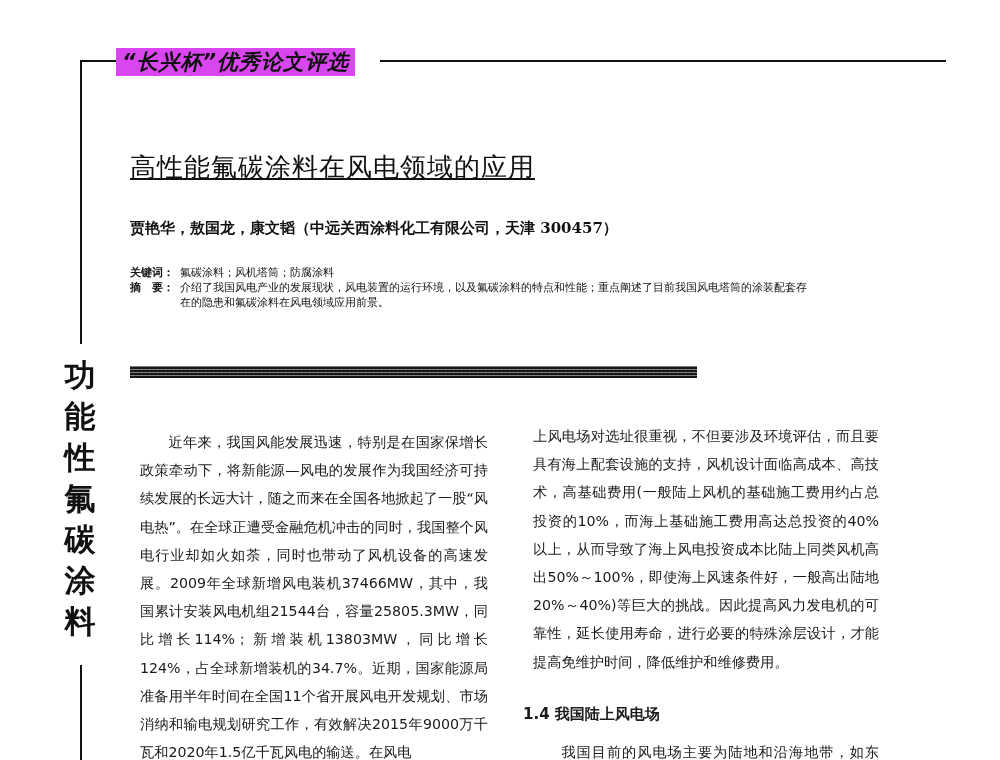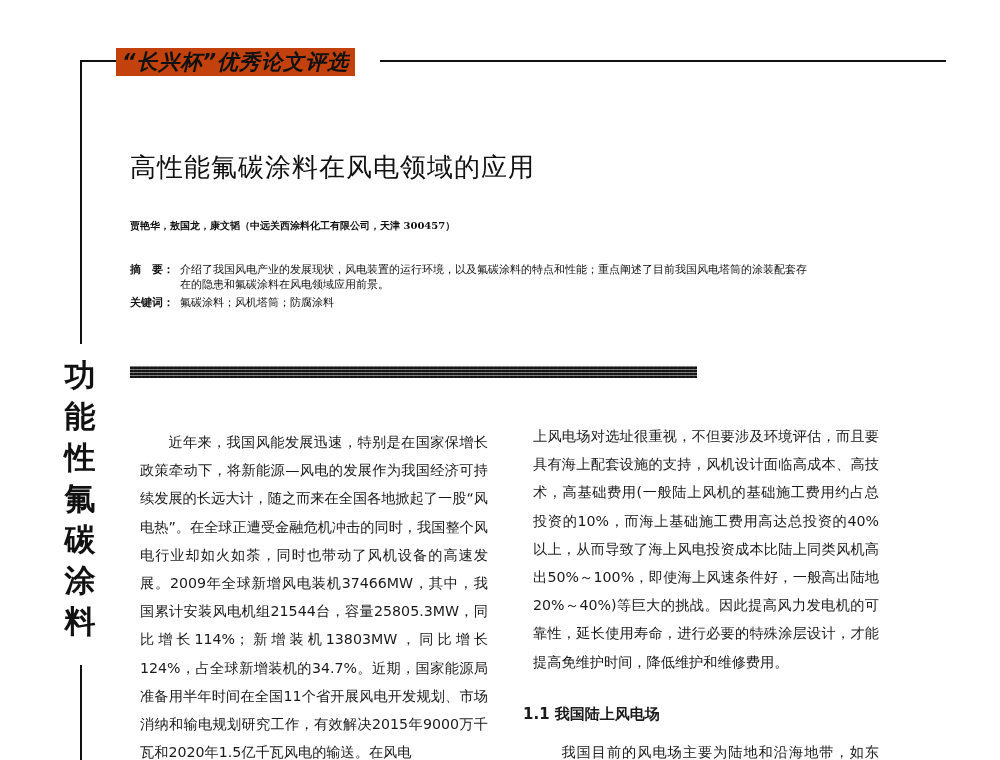--- a/index.html
+++ b/index.html
@@ -8,31 +8,31 @@
       background: #ffffff; color: #111;
       font-family: "DejaVu Sans", sans-serif;
     }
     
     .vline { position: absolute; width: 2px; background: #111; }
     .hline { position: absolute; height: 2px; background: #111; }
 
     .header-text {
       position: absolute; left: 116px; top: 48px;
       font-size: 21px; font-weight: bold; font-style: italic;
-      letter-spacing: 1px; background: #c2410c; padding: 0 6px;
+      letter-spacing: 1px; background: #d946ef; padding: 0 6px;
       white-space: nowrap;
     }
     .title {
       position: absolute; left: 130px; top: 150px;
       font-size: 26px; font-weight: normal; letter-spacing: 1px;
       white-space: nowrap;
     }
     .authors {
       position: absolute; left: 130px; top: 219px;
-      font-size: 10px; font-weight: bold; font-family: "DejaVu Serif", serif;
+      font-size: 15px; font-weight: bold; font-family: "DejaVu Serif", serif;
       white-space: nowrap;
     }
     .abstract-block {
       position: absolute; left: 130px; top: 262px; width: 720px;
       font-size: 11px; line-height: 15px;
     }
     .abs-row { display: flex; }
     .abs-label { font-weight: bold; width: 50px; flex: none; white-space: nowrap; }
     .abs-text { flex: 1; }
     .halftone {
@@ -68,32 +68,32 @@
 </head>
 <body>
 
 <div class="vline" style="left:80px; top:60px; height:284px;"></div>
 <div class="hline" style="left:80px; top:60px; width:40px;"></div>
 <div class="hline" style="left:380px; top:60px; width:566px;"></div>
 <div class="vline" style="left:80px; top:665px; height:95px;"></div>
 
 <div class="header-text">“长兴杯”优秀论文评选</div>
 
-<h1 class="title" style="margin:0;">高性能氟碳涂料在风电领域的应用</h1>
+<h1 class="title" style="margin:0;text-decoration:underline;">高性能氟碳涂料在风电领域的应用</h1>
 
 <div class="authors">贾艳华，敖国龙，康文韬（中远关西涂料化工有限公司，天津 300457）</div>
 
 <div class="abstract-block">
+  <div class="abs-row" style="margin-top:3px;">
+    <span class="abs-label">关键词：</span>
+    <span class="abs-text">氟碳涂料；风机塔筒；防腐涂料</span>
+  </div>
   <div class="abs-row">
     <span class="abs-label">摘　要：</span>
     <span class="abs-text" style="padding-right:40px;">介绍了我国风电产业的发展现状，风电装置的运行环境，以及氟碳涂料的特点和性能；重点阐述了目前我国风电塔筒的涂装配套存在的隐患和氟碳涂料在风电领域应用前景。</span>
-  </div>
-  <div class="abs-row" style="margin-top:3px;">
-    <span class="abs-label">关键词：</span>
-    <span class="abs-text">氟碳涂料；风机塔筒；防腐涂料</span>
   </div>
 </div>
 
 <div class="halftone"></div>
 
 <div class="side-label">
   <span>功</span>
   <span>能</span>
   <span>性</span>
   <span>氟</span>
@@ -102,15 +102,15 @@
   <span>料</span>
 </div>
 
 <div class="col col-left">
   <p class="indent">近年来，我国风能发展迅速，特别是在国家保增长政策牵动下，将新能源—风电的发展作为我国经济可持续发展的长远大计，随之而来在全国各地掀起了一股“风电热”。在全球正遭受金融危机冲击的同时，我国整个风电行业却如火如荼，同时也带动了风机设备的高速发展。2009年全球新增风电装机37466MW，其中，我国累计安装风电机组21544台，容量25805.3MW，同比增长114%；新增装机13803MW，同比增长124%，占全球新增装机的34.7%。近期，国家能源局准备用半年时间在全国11个省开展风电开发规划、市场消纳和输电规划研究工作，有效解决2015年9000万千瓦和2020年1.5亿千瓦风电的输送。在风电</p>
 </div>
 
 <div class="col col-right">
   <p>上风电场对选址很重视，不但要涉及环境评估，而且要具有海上配套设施的支持，风机设计面临高成本、高技术，高基础费用(一般陆上风机的基础施工费用约占总投资的10%，而海上基础施工费用高达总投资的40%以上，从而导致了海上风电投资成本比陆上同类风机高出50%～100%，即使海上风速条件好，一般高出陆地20%～40%)等巨大的挑战。因此提高风力发电机的可靠性，延长使用寿命，进行必要的特殊涂层设计，才能提高免维护时间，降低维护和维修费用。</p>
   <div class="spacer"></div>
-  <h3 class="sec-head bold">1.1 我国陆上风电场</h3>
+  <h3 class="sec-head bold">1.4 我国陆上风电场</h3>
   <p class="indent">我国目前的风电场主要为陆地和沿海地带，如东北、华北、西北多风地带及山东、广东、浙江、海南</p>
 </div>
 
 </body></html>

